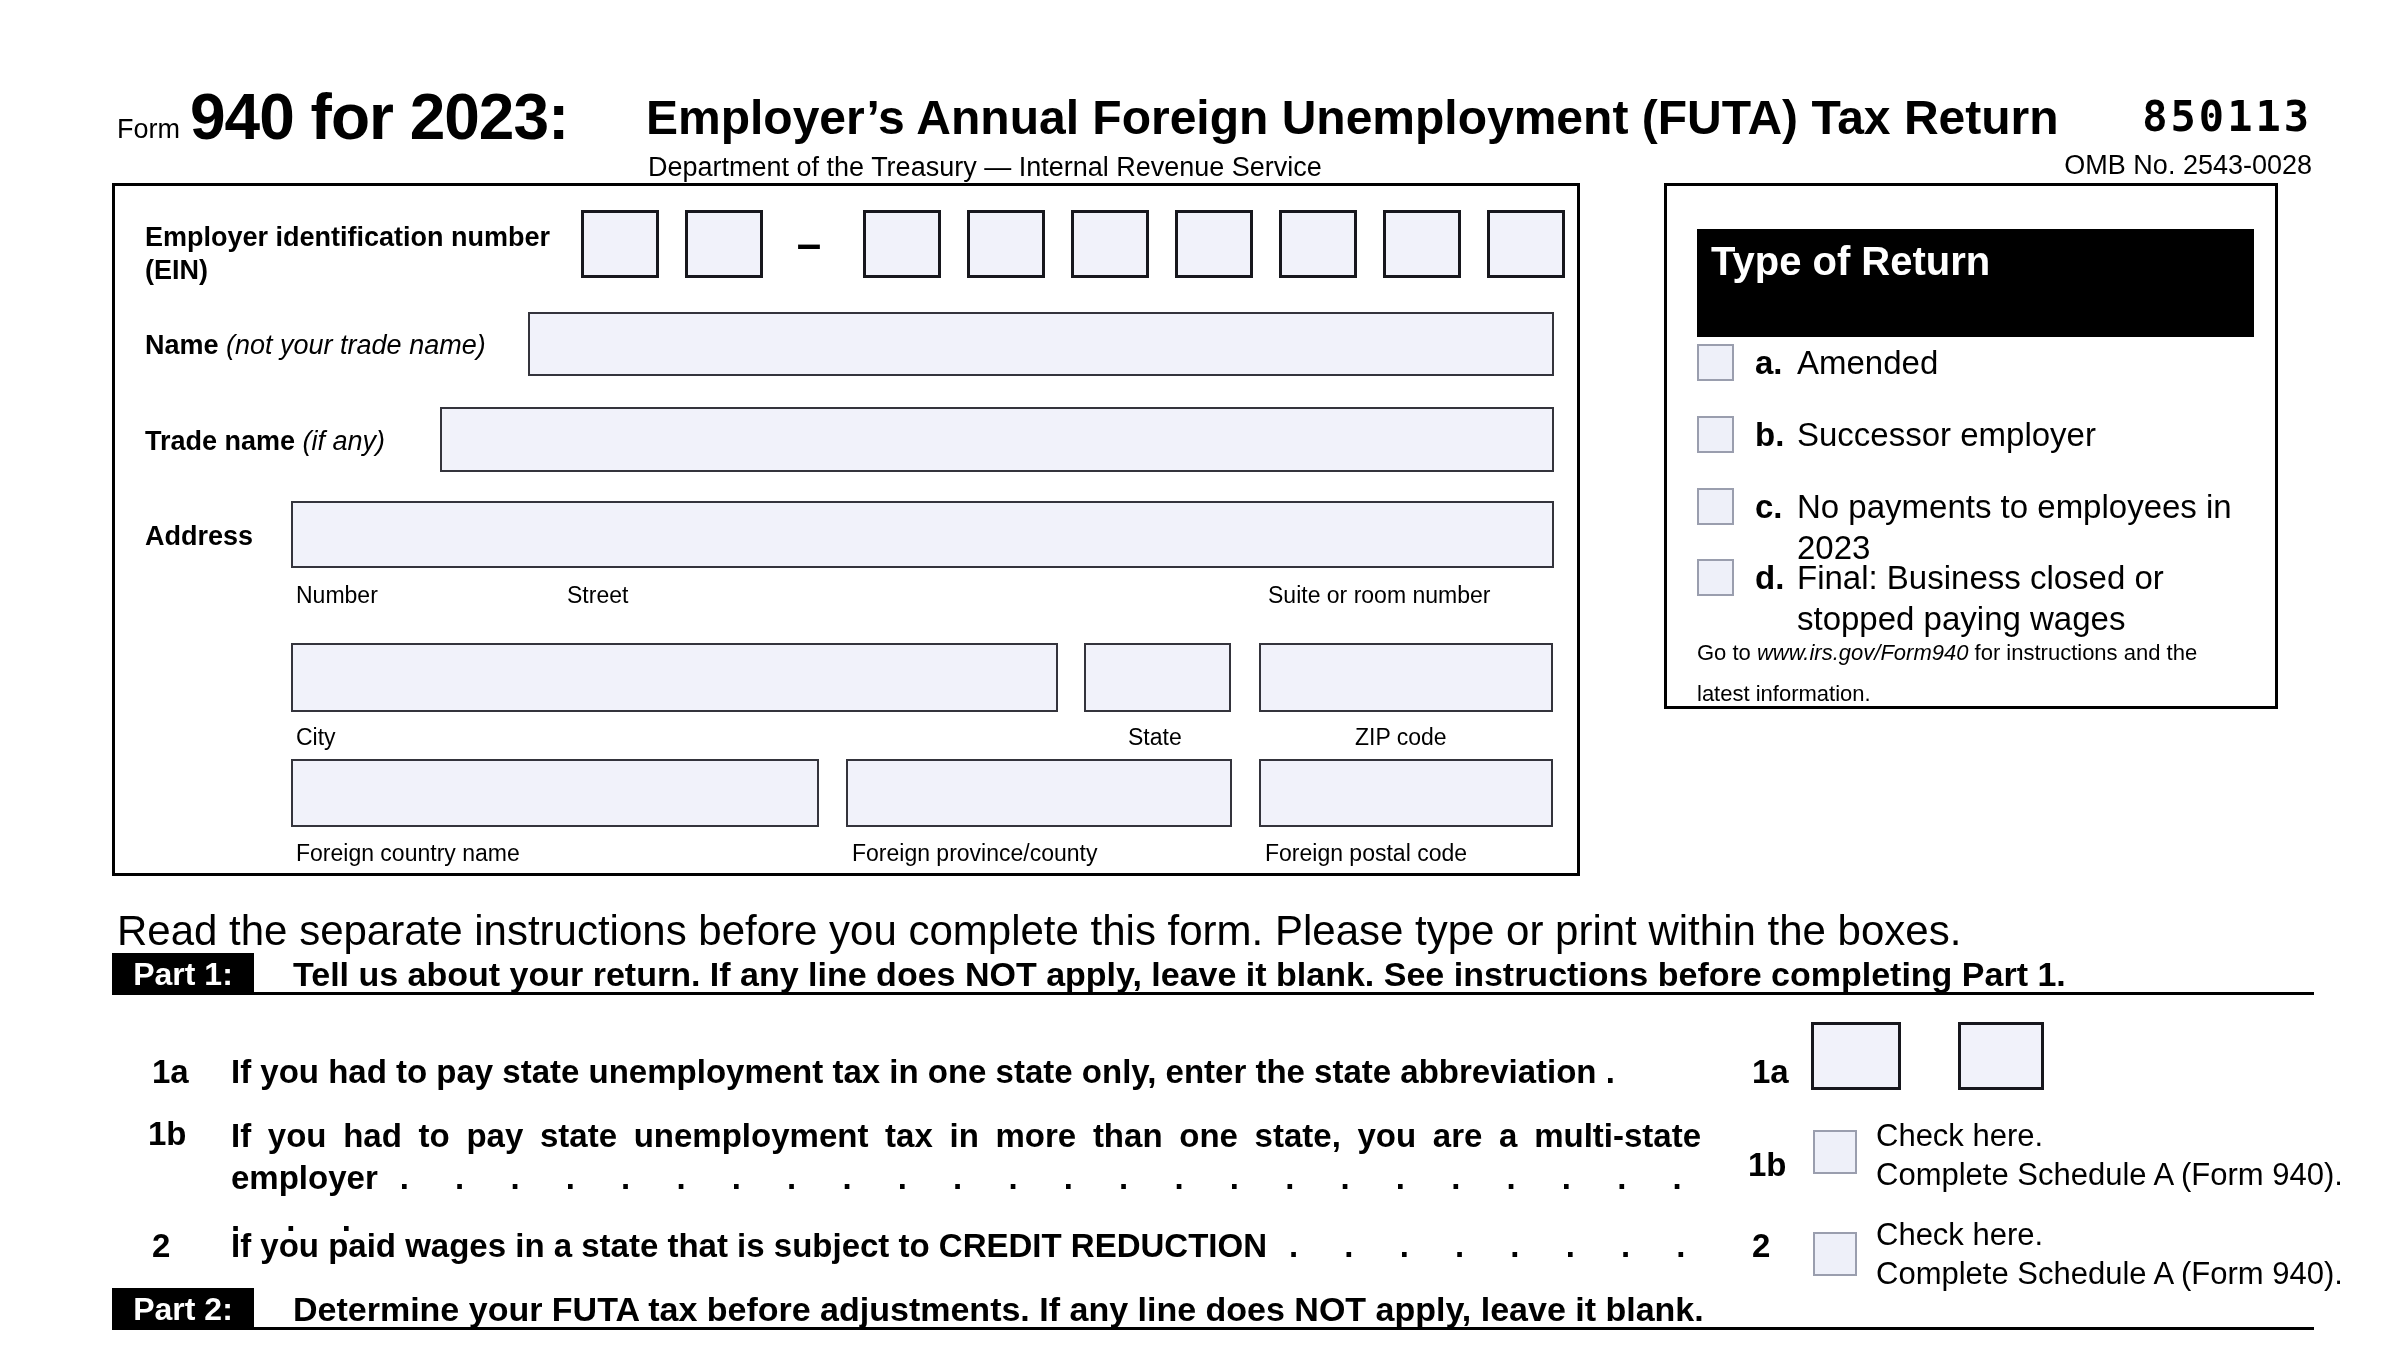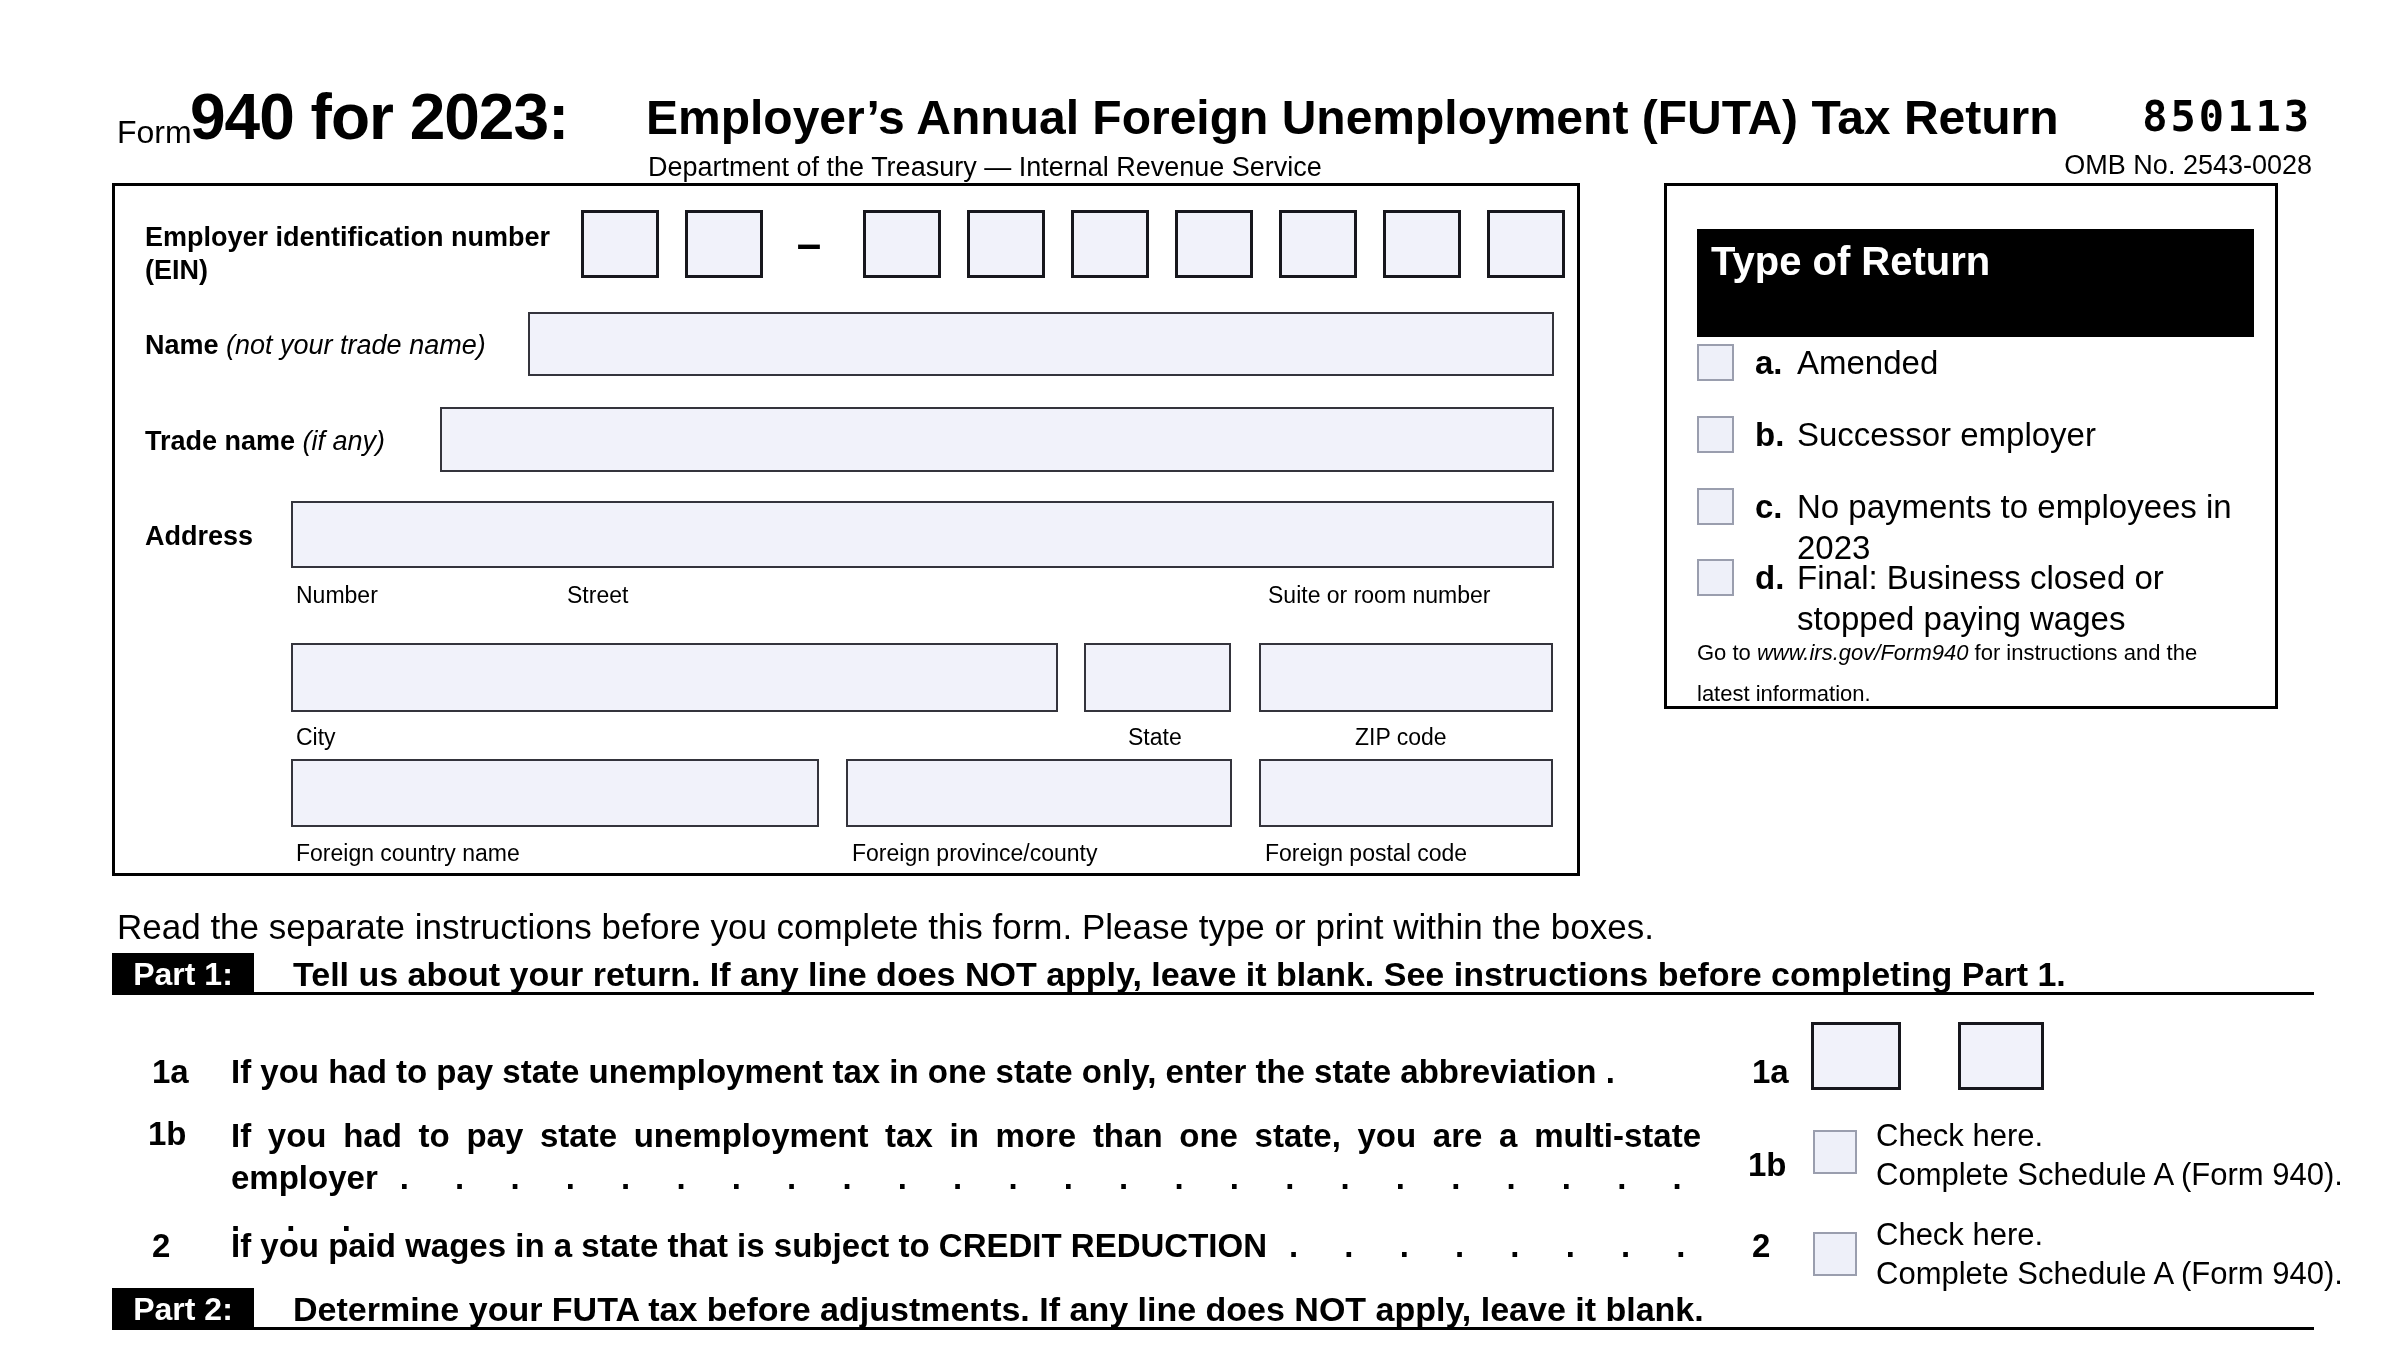--- a/index.html
+++ b/index.html
@@ -12,21 +12,21 @@
   .b { font-weight:700; }
   .i { font-style:italic; }
   .prelines { white-space:pre-line; }
 
   
   .field { background:#f1f2fa; border:2px solid #34343c; position:absolute; }
   .cell  { background:#f1f2fa; border:3px solid #17171d; }
   .chk   { background:#eef0f9; border:2px solid #9a9eae; position:absolute; }
 
   
-  .form-word { font-size:32px; }
+  .form-word { font-size:27px; }
   .form-number { font-size:64px; font-weight:700; letter-spacing:-1px; }
   .form-title { font-size:48px; font-weight:700; }
   .form-subtitle { font-size:27px; }
   .form-code { font-size:42px; font-weight:700; font-family:"DejaVu Sans Mono", monospace; letter-spacing:3px; }
   .omb { font-size:27px; }
 
   
   .emp-box { left:112px; top:183px; width:1468px; height:693px; border:3px solid #000; position:absolute; }
   .lbl { font-size:27px; }
   .sublbl { font-size:23px; }
@@ -38,21 +38,21 @@
   .tor-box { left:1664px; top:183px; width:614px; height:526px; border:3px solid #000; position:absolute; }
   .tor-head { position:absolute; left:30px; top:43px; width:557px; height:108px; background:#000; color:#fff; padding:8px 0 0 14px; }
   .tor-head-title { font-size:40px; font-weight:700; line-height:48px; }
   .tor-head-sub { font-size:28px; font-weight:700; }
   .tor-opt { position:absolute; left:88px; display:flex; font-size:33px; line-height:41px; width:497px; }
   .tor-letter { font-weight:700; width:42px; flex:0 0 42px; }
   .tor-chk { width:37px; height:37px; left:30px; }
   .tor-footer { position:absolute; left:30px; top:446px; width:556px; font-size:22px; line-height:41px; }
 
   
-  .instr { font-size:35px; }
+  .instr { font-size:42px; }
   .part-bar { position:absolute; left:112px; width:2202px; height:42px; border-bottom:3px solid #000; }
   .part-label { position:absolute; left:0; top:0; width:142px; height:42px; background:#000; color:#fff;
                 font-size:32px; font-weight:700; text-align:center; line-height:42px; }
   .part-title { position:absolute; left:181px; top:0; font-size:34px; font-weight:700; line-height:42px; white-space:nowrap; }
 
   .ln-num { font-size:33px; font-weight:700; }
   .ln-text { font-size:33px; font-weight:700; }
   .checktext { font-size:31px; }
   .dots { word-spacing:37px; margin-left:22px; }
   .justify-line { text-align:justify; text-align-last:justify; }

